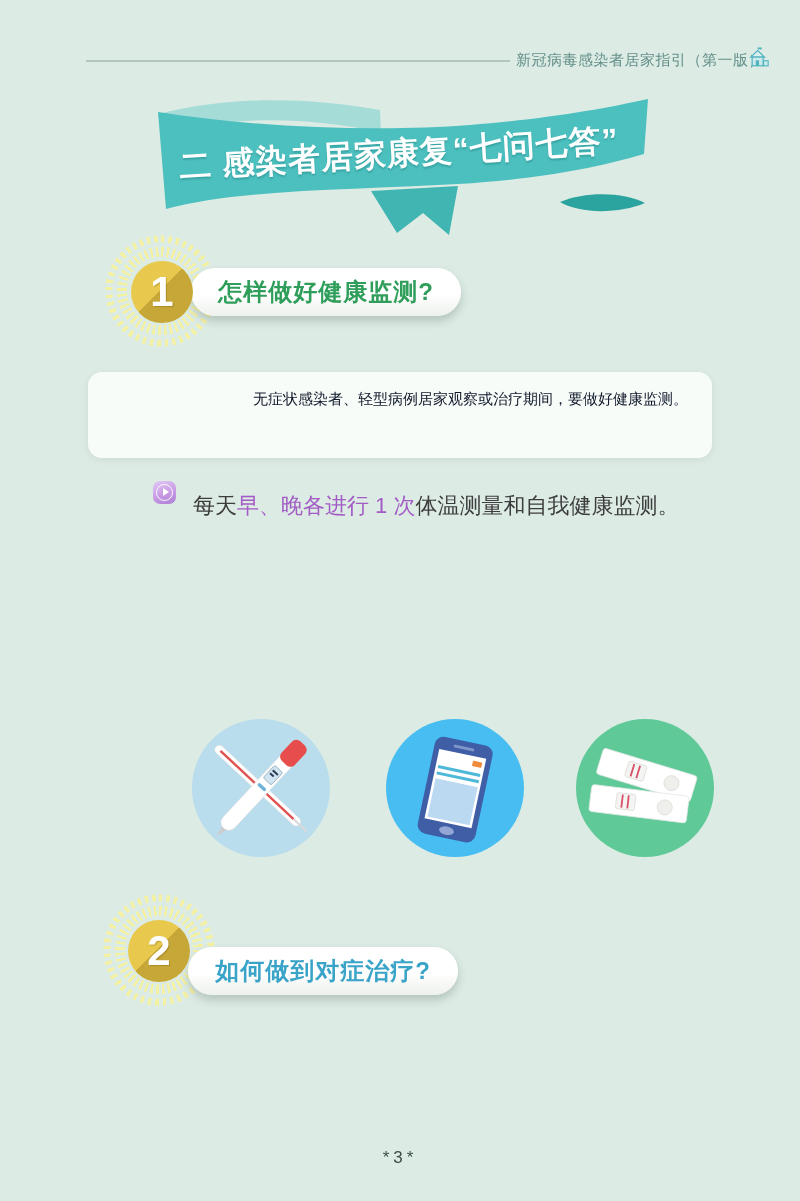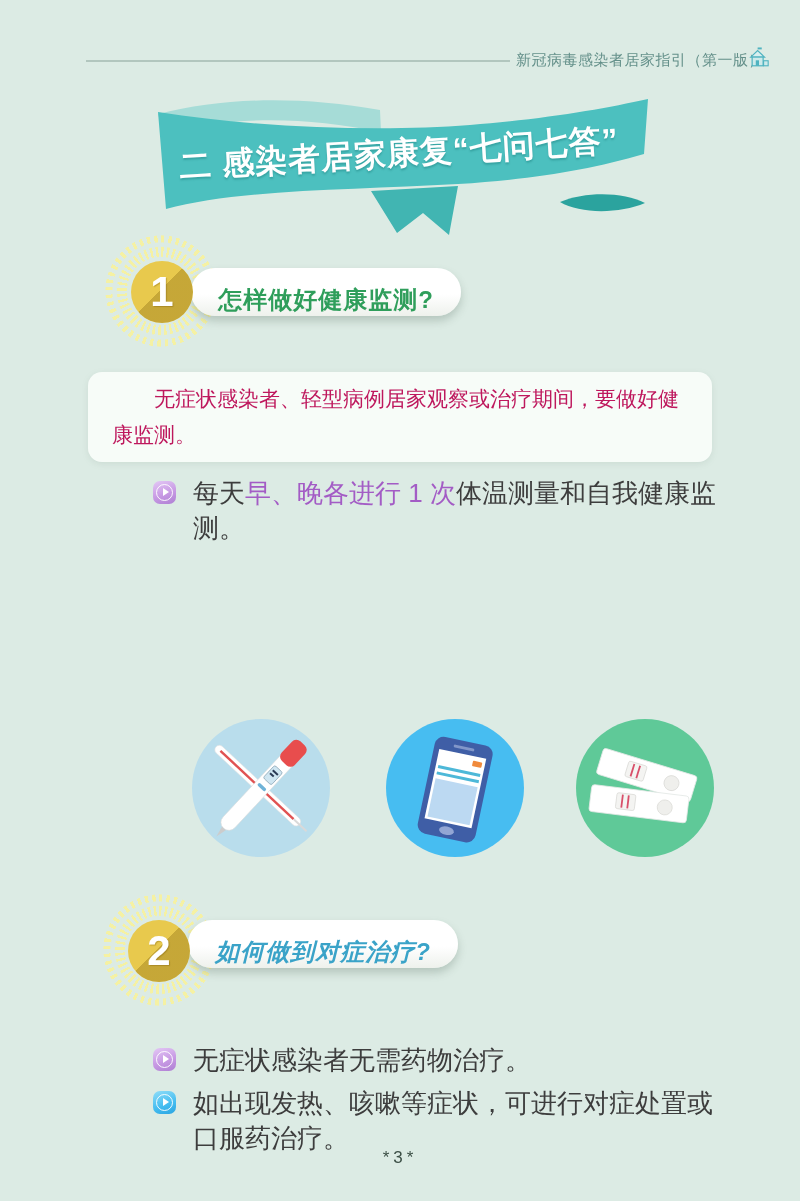--- a/index.html
+++ b/index.html
@@ -46,43 +46,43 @@
     position:relative; z-index:2; color:#ffffff; font-size:42px; font-weight:bold;
     text-shadow:1px 1px 1px rgba(120,90,10,0.35); line-height:62px;
   }
   .nc1 { left:131px; top:261px; }
   .nc2 { left:128px; top:920px; }
 
   .pill {
     position:absolute; width:270px; height:48px; border-radius:24px; z-index:2;
     background:linear-gradient(180deg,#ffffff 55%,#eef1ec 100%);
     box-shadow:0 5px 9px rgba(100,122,110,0.32);
-    display:flex; align-items:flex-end; justify-content:center;
+    display:flex; align-items:center; justify-content:center;
   }
   .p1 { left:191px; top:268px; }
-  .p2 { left:188px; top:920px;font-style:italic; }
+  .p2 { left:188px; top:947px; }
   .pill-text { font-size:24px; font-weight:bold; letter-spacing:1px; white-space:nowrap; }
   .green-title { color:#2f9e5b; }
   .blue-title  { color:#3aa3c8; }
 
   
   .intro-box {
     position:absolute; left:88px; top:372px; width:624px; min-height:86px;
     background:rgba(252,255,253,0.82); border-radius:14px;
     box-shadow:0 2px 6px rgba(120,140,130,0.15);
     padding:9px 24px;
   }
-  .intro-box p { font-size:21px; line-height:36px; color:#be185d; text-indent:2em; }
+  .intro-box p { font-size:15px; line-height:36px; color:#0f172a; text-indent:2em;text-align:right; }
 
   
   .bullets { position:absolute; width:564px; left:153px; }
   .bl1 { top:476px; }
   .bl2 { top:1043px; }
   .bullet { display:flex; gap:17px; margin-bottom:8px; }
-  .bullet-text { font-size:26px; line-height:35px; color:#3d3d3d; width:524px; }
+  .bullet-text { font-size:22px; line-height:35px; color:#3d3d3d; width:524px;margin-top:12px; }
   .hl { color:#a35cc5; }
 
   .play-icon { width:23px; height:23px; border-radius:7px; position:relative; flex:0 0 23px; margin-top:5px; }
   .play-icon::before {
     content:""; position:absolute; inset:3px; border:1.6px solid rgba(255,255,255,0.92); border-radius:50%;
   }
   .play-icon::after {
     content:""; position:absolute; left:9.5px; top:7px;
     border-left:6.5px solid #ffffff; border-top:4.5px solid transparent; border-bottom:4.5px solid transparent;
   }
@@ -199,26 +199,16 @@
   </div>
 
   <div class="sunburst sb2"></div>
   <div class="num-circle nc2">
     <span>2</span>
   </div>
   <div class="pill p2">
     <span class="pill-text blue-title">如何做到对症治疗?</span>
   </div>
 
-  <div class="bullets bl2">
-    <div class="bullet">
-      <span class="play-icon purple"></span>
-      <p class="bullet-text">无症状感染者无需药物治疗。</p>
-    </div>
-    <div class="bullet">
-      <span class="play-icon blue"></span>
-      <p class="bullet-text">如出现发热、咳嗽等症状，可进行对症处置或口服药治疗。</p>
-    </div>
-  </div>
 
   <div class="footer">*3*</div>
 
 </div>
 
 </body></html>

